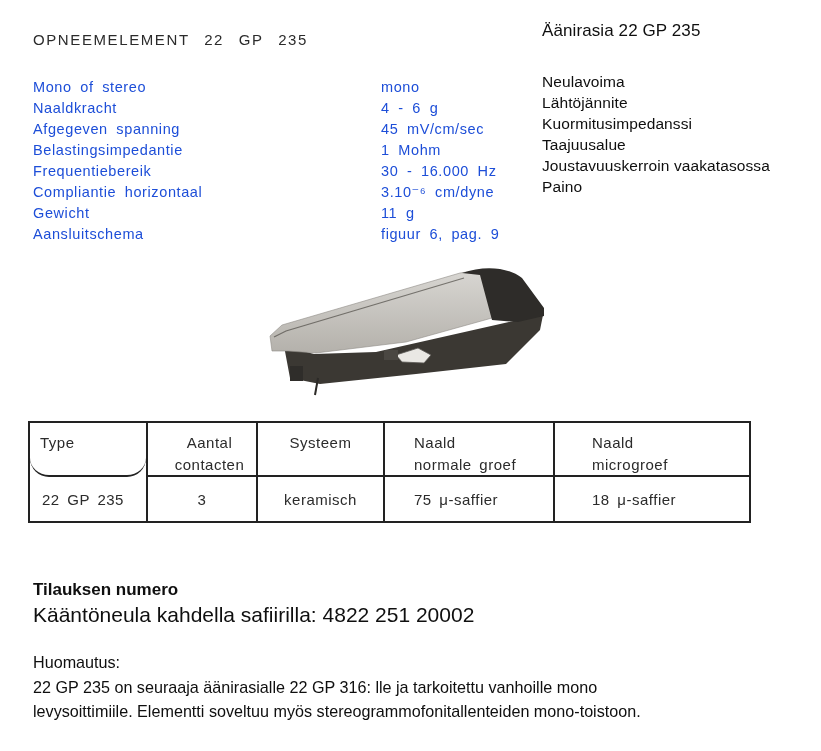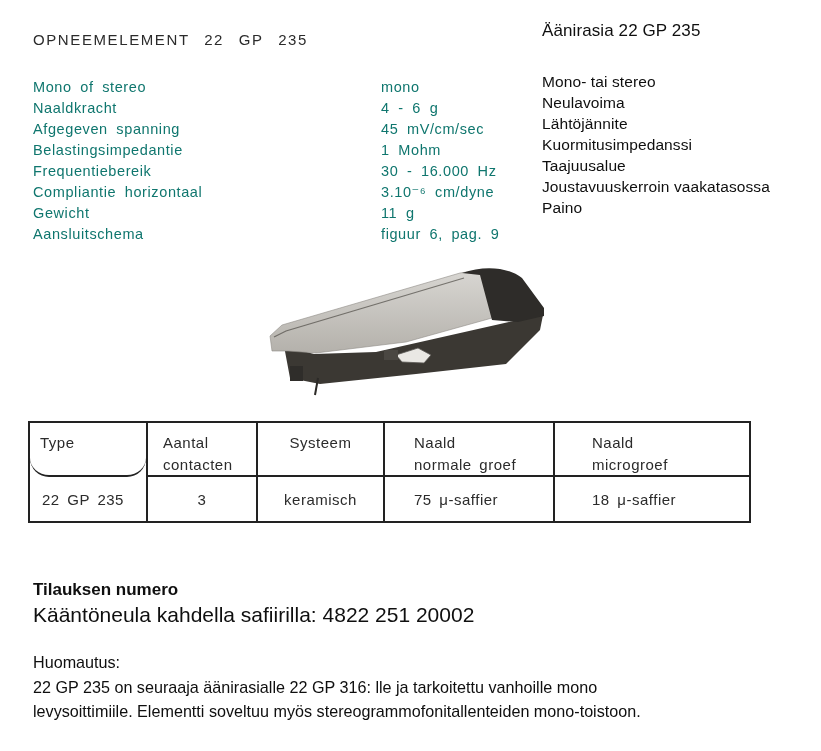--- a/index.html
+++ b/index.html
@@ -1,21 +1,21 @@
 <!DOCTYPE html>
 <html><head>
 <meta charset="utf-8">
 <style>
   html,body{margin:0;padding:0;background:#ffffff;}
   .page{
     position:relative;width:821px;height:751px;background:#ffffff;overflow:hidden;
     font-family:"Liberation Sans","DejaVu Sans",sans-serif;color:#262626;
   }
   
-  .scan{letter-spacing:.6px;word-spacing:4px;color:#0f766e;}
+  .scan{letter-spacing:.6px;word-spacing:4px;color:#1d4ed8;}
   .nl-title{
     position:absolute;left:33px;top:31px;font-size:15px;
     letter-spacing:1.6px;word-spacing:9px;color:#2b2b2b;text-align:center;
   }
   .nl-specs{position:absolute;left:33px;top:77px;font-size:14.5px;}
   .nl-row{display:flex;height:21px;line-height:21px;}
   .nl-label{width:348px;}
   .nl-value{white-space:nowrap;}
   
   .fi{font-family:"Liberation Sans","DejaVu Sans",sans-serif;color:#0f0f0f;letter-spacing:.1px;}
@@ -28,21 +28,21 @@
   .spec-table{
     position:absolute;left:28px;top:421px;
     display:grid;grid-template-columns:116px 110px 127px 170px 196px;
     border:2px solid #222;font-size:15px;letter-spacing:.5px;word-spacing:3px;color:#2b2b2b;
   }
   .cell{border-left:2px solid #222;box-sizing:border-box;}
   .cell.first{border-left:none;}
   .th{height:54px;border-bottom:2px solid #222;padding-top:9px;line-height:22px;}
   .td{height:44px;display:flex;align-items:center;}
   .pad1{padding-left:10px;border-radius:19px;}  .pad1d{padding-left:12px;}
-  .pad2{padding-left:15px;}
+  .pad2{padding-left:15px;text-align:center;}
   .ctr{text-align:center;justify-content:center;}
   .pad4{padding-left:29px;}
   .pad5{padding-left:37px;}
   
   .order-heading{position:absolute;left:33px;top:580px;font-size:17px;font-weight:bold;color:#0f0f0f;}
   .order-line{position:absolute;left:33px;top:603px;font-size:21px;color:#0f0f0f;}
   .note{position:absolute;left:33px;top:651px;font-size:17px;color:#0f0f0f;}
   .note div{line-height:24.5px;transform:scaleX(.95);transform-origin:0 50%;white-space:nowrap;}
 </style>
 </head>
@@ -82,21 +82,20 @@
       <span class="nl-value">11 g</span>
     </div>
     <div class="nl-row">
       <span class="nl-label">Aansluitschema</span>
       <span class="nl-value">figuur 6, pag. 9</span>
     </div>
   </div>
 
   <div class="fi-title fi">Äänirasia 22 GP 235</div>
   <div class="fi-items fi">
-    <div class="fi-item">Mono- tai stereo</div>
     <div class="fi-item">Neulavoima</div>
     <div class="fi-item">Lähtöjännite</div>
     <div class="fi-item">Kuormitusimpedanssi</div>
     <div class="fi-item">Taajuusalue</div>
     <div class="fi-item">Joustavuuskerroin vaakatasossa</div>
     <div class="fi-item">Paino</div>
   </div>
 
   <svg class="photo" viewBox="0 0 300 150" aria-hidden="true">
     <defs>

